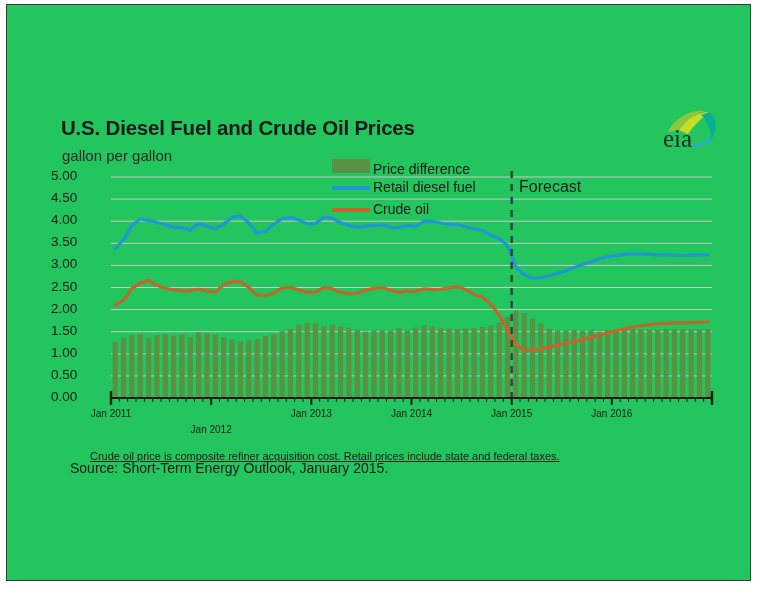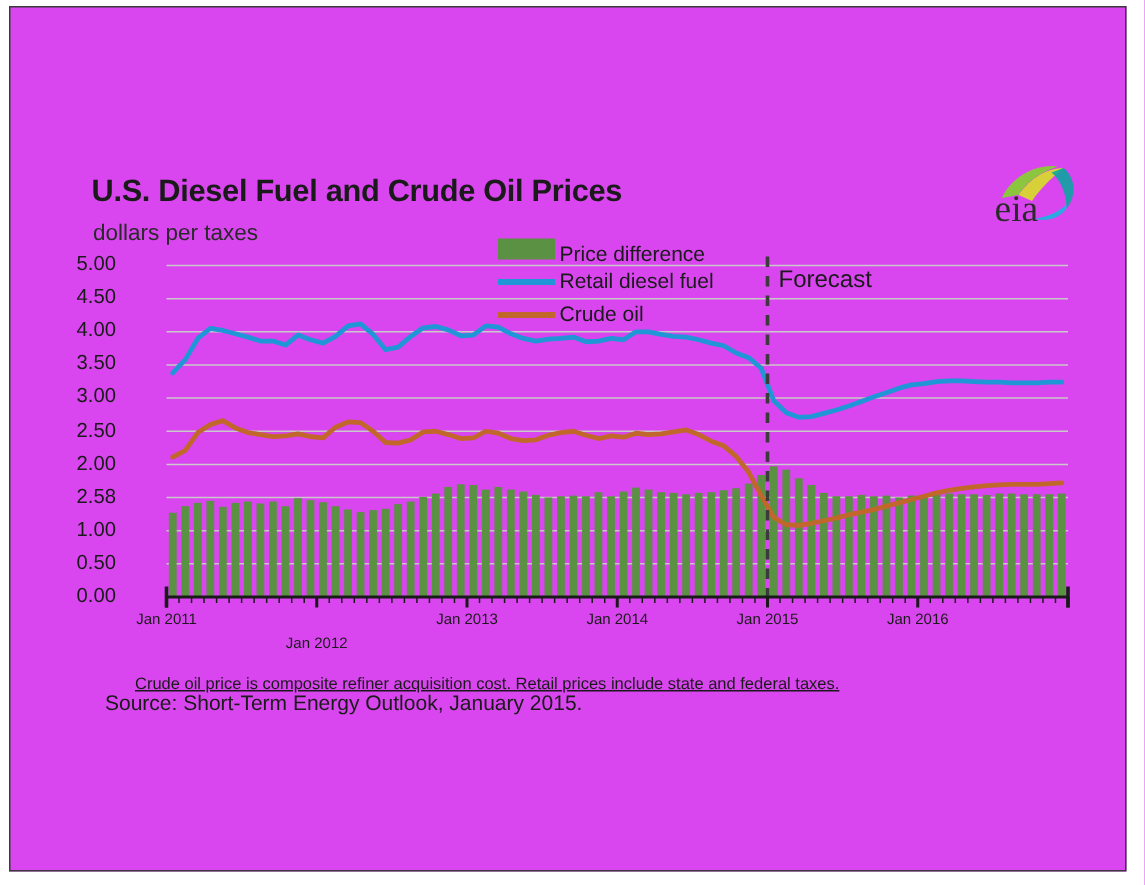--- a/index.html
+++ b/index.html
@@ -7,21 +7,21 @@
   body {
     width:763px; height:590px;
     background:#ffffff;
     font-family:"Liberation Sans", sans-serif;
     overflow:hidden;
   }
   #page {
     position:absolute; left:6px; top:4px;
     width:745px; height:577px;
     border:1px solid #3a3a3a;
-    background:#d946ef;
+    background:#22c55e;
   }
   #fig { position:absolute; left:0; top:0; width:743px; height:575px; }
 
   .ttl {
     position:absolute; left:54px; top:111px;
     font-size:20.5px; font-weight:bold; color:#1a1a1a;
     letter-spacing:-0.2px; white-space:nowrap;
   }
   .sub {
     position:absolute; left:55px; top:142px;
@@ -218,37 +218,37 @@
       <line x1="679.9583333333333" y1="393" x2="679.9583333333333" y2="397" stroke="#1a1a1a" stroke-width="1"></line>
       <line x1="688.3055555555555" y1="393" x2="688.3055555555555" y2="397" stroke="#1a1a1a" stroke-width="1"></line>
       <line x1="696.6527777777777" y1="393" x2="696.6527777777777" y2="397" stroke="#1a1a1a" stroke-width="1"></line>
       <line x1="705" y1="393" x2="705" y2="400" stroke="#1a1a1a" stroke-width="2"></line>
       <rect x="325" y="154" width="38" height="14" fill="#5a9142"></rect>
       <line x1="325" y1="183" x2="363" y2="183" stroke="#2196d6" stroke-width="4"></line>
       <line x1="325" y1="205" x2="363" y2="205" stroke="#c2672c" stroke-width="4"></line>
     </svg>
 
   <div class="ttl">U.S. Diesel Fuel and Crude Oil Prices</div>
-  <div class="sub">dollars per taxes</div>
+  <div class="sub">gallon per gallon</div>
   <div class="fctxt">Forecast</div>
   <div class="note1">Crude oil price is composite refiner acquisition cost.  Retail prices include state and federal taxes.</div>
   <div class="note2">Source: Short-Term Energy Outlook, January 2015.</div>
 
   <svg class="logo" viewBox="0 0 120 92">
     <path d="M18,54 C30,26 64,8 92,12 C74,18 52,30 40,50 Z" fill="#8cc63f"></path>
     <path d="M40,50 C56,26 80,14 100,14 C86,26 70,40 58,58 Z" fill="#d7df23" opacity="0.9"></path>
     <path d="M100,14 C116,26 118,52 104,68 C104,48 96,30 84,20 Z" fill="#00a99d" opacity="0.85"></path>
     <path d="M104,68 C96,80 78,86 62,82 C80,78 96,72 104,62 Z" fill="#29abe2"></path>
     <text x="8" y="84" font-family="Liberation Serif, serif" font-size="50" fill="#2b2b2b">eia</text>
   </svg>
 
 <div class="ylab" style="left: 44px; top: 384px;">0.00</div>
     <div class="ylab" style="left: 44px; top: 361.9px;">0.50</div>
     <div class="ylab" style="left: 44px; top: 339.8px;">1.00</div>
-    <div class="ylab" style="left: 44px; top: 317.7px;">2.58</div>
+    <div class="ylab" style="left: 44px; top: 317.7px;">1.50</div>
     <div class="ylab" style="left: 44px; top: 295.6px;">2.00</div>
     <div class="ylab" style="left: 44px; top: 273.5px;">2.50</div>
     <div class="ylab" style="left: 44px; top: 251.4px;">3.00</div>
     <div class="ylab" style="left: 44px; top: 229.3px;">3.50</div>
     <div class="ylab" style="left: 44px; top: 207.2px;">4.00</div>
     <div class="ylab" style="left: 44px; top: 185.1px;">4.50</div>
     <div class="ylab" style="left: 44px; top: 163px;">5.00</div>
     <div class="xlab" style="left: 54px; top: 403px; width: 100px;">Jan 2011</div>
     <div class="xlab" style="left: 154.167px; top: 403px; width: 100px; margin-top: 16px;">Jan 2012</div>
     <div class="xlab" style="left: 254.333px; top: 403px; width: 100px;">Jan 2013</div>

